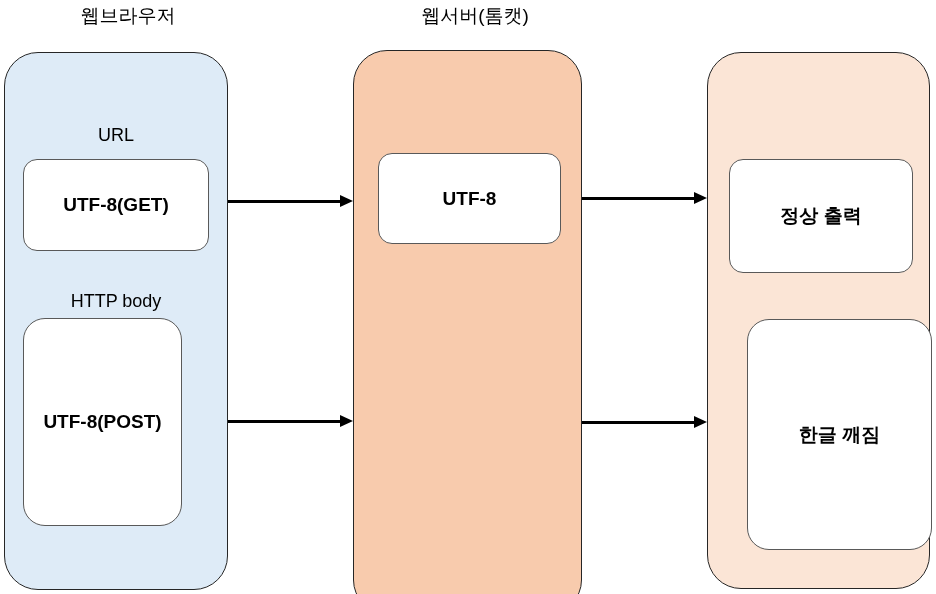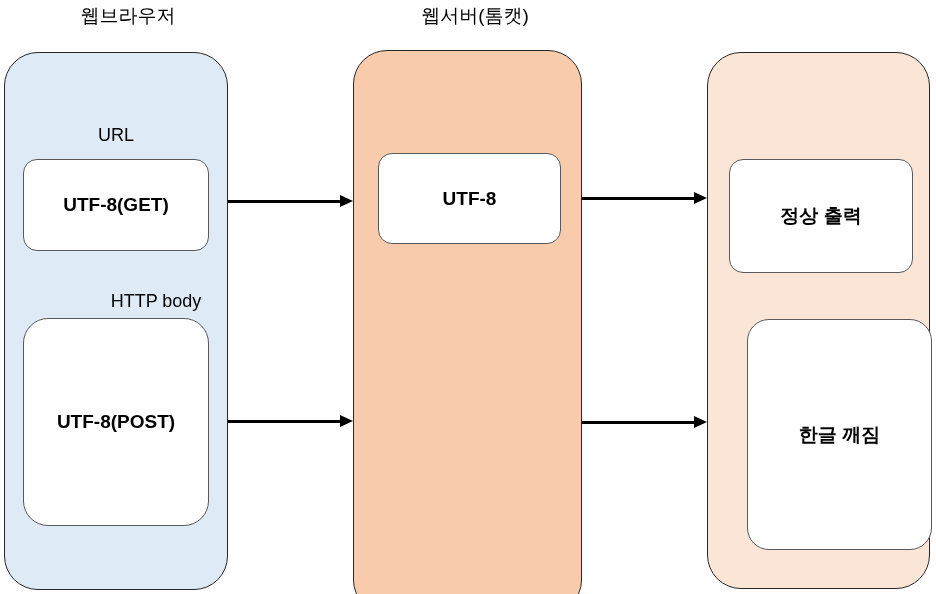--- a/index.html
+++ b/index.html
@@ -44,40 +44,40 @@
   .sec-label {
     position: absolute;
     left: 0;
     width: 100%;
     text-align: center;
     font-size: 18px;
     line-height: 20px;
     color: #000000;
   }
   .lbl-url  { top: 72px; }
-  .lbl-body { top: 238px; margin-left: 40px; }
+  .lbl-body { top: 238px; }
 
   .box {
     position: absolute;
     box-sizing: border-box;
     background: #FFFFFF;
     border: 1.4px solid #595959;
     display: flex;
     align-items: center;
     justify-content: center;
     font-size: 19px;
     text-align: center;
     color: #000000;
     font-weight: bold;
   }
   .small { border-radius: 14px; }
   .big   { border-radius: 22px; }
 
   .b-get   { left: 18px; top: 106px; width: 186px; height: 92px; }
-  .b-post  { left: 18px; top: 265px; width: 186px; height: 208px; border-radius: 25px; }
+  .b-post  { left: 18px; top: 265px; width: 159px; height: 208px; }
   .b-utf8  { left: 24px; top: 102px; width: 183px; height: 91px; }
   .b-iso   { left: 22px; top: 270px; width: 185px; height: 207px; }
   .b-ok    { left: 21px; top: 106px; width: 184px; height: 114px; }
   .b-broke { left: 39px; top: 266px; width: 185px; height: 231px; }
 
   .arrow {
     position: absolute;
     height: 3px;
     background: #000000;
   }

